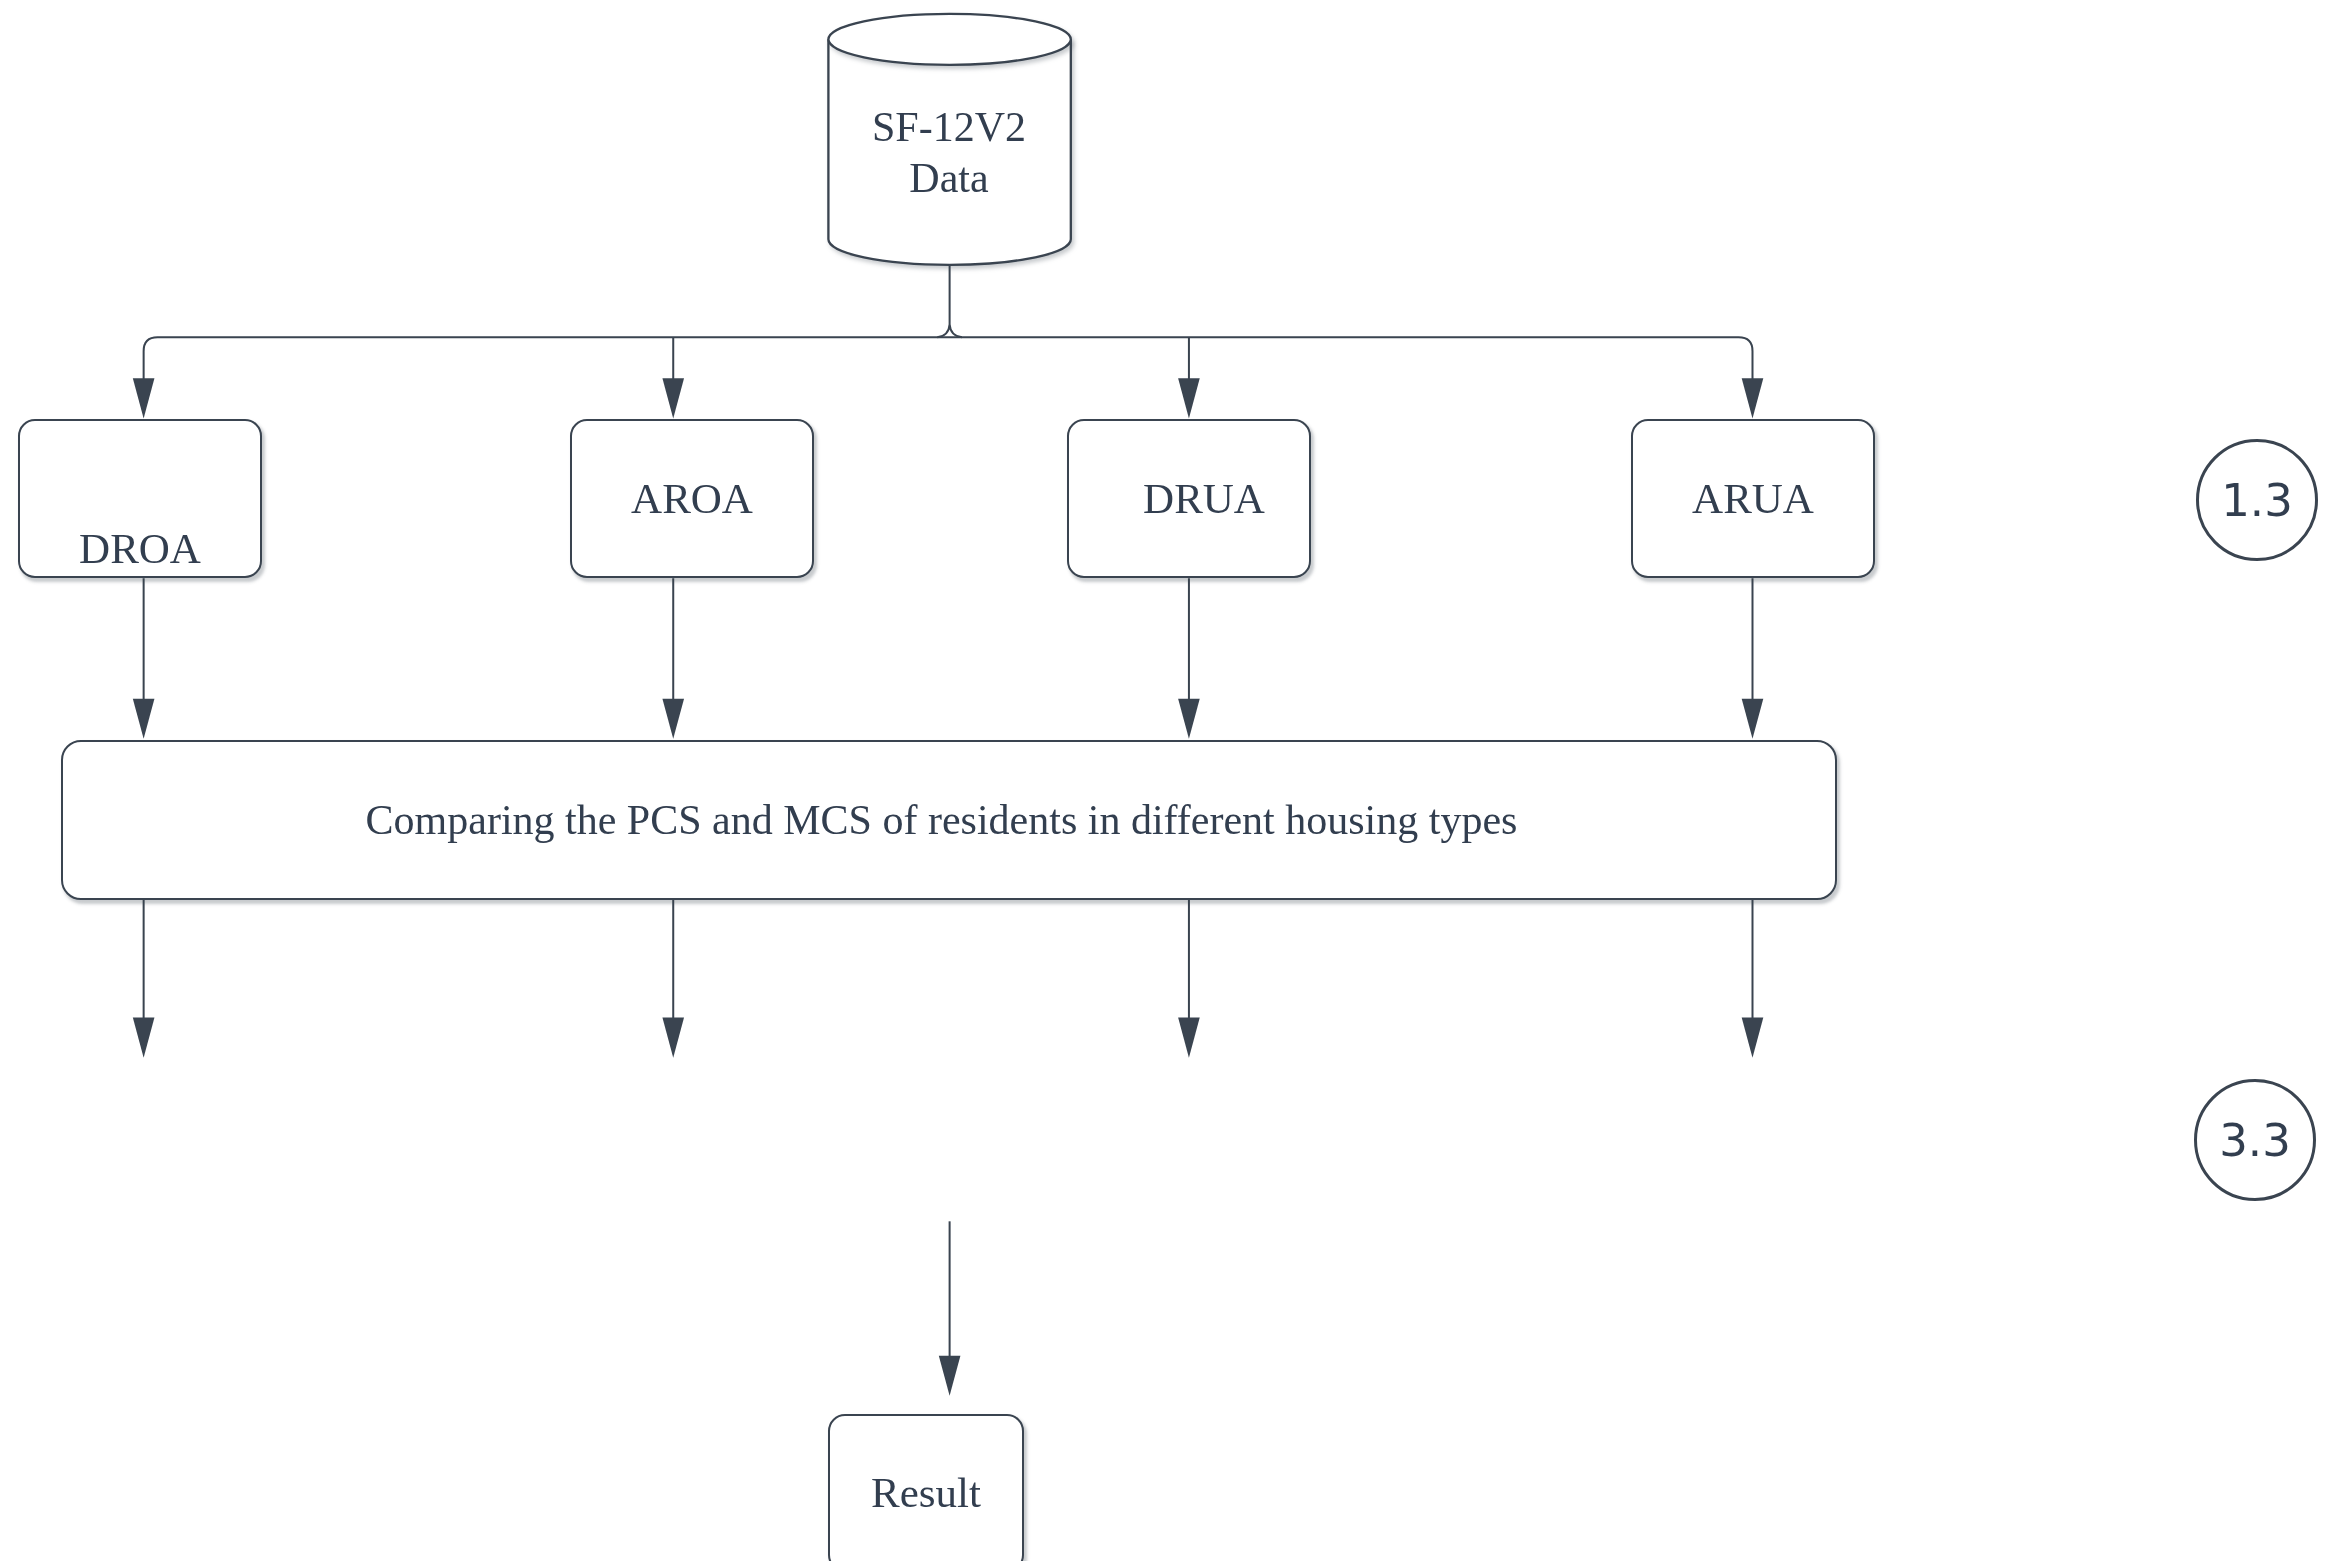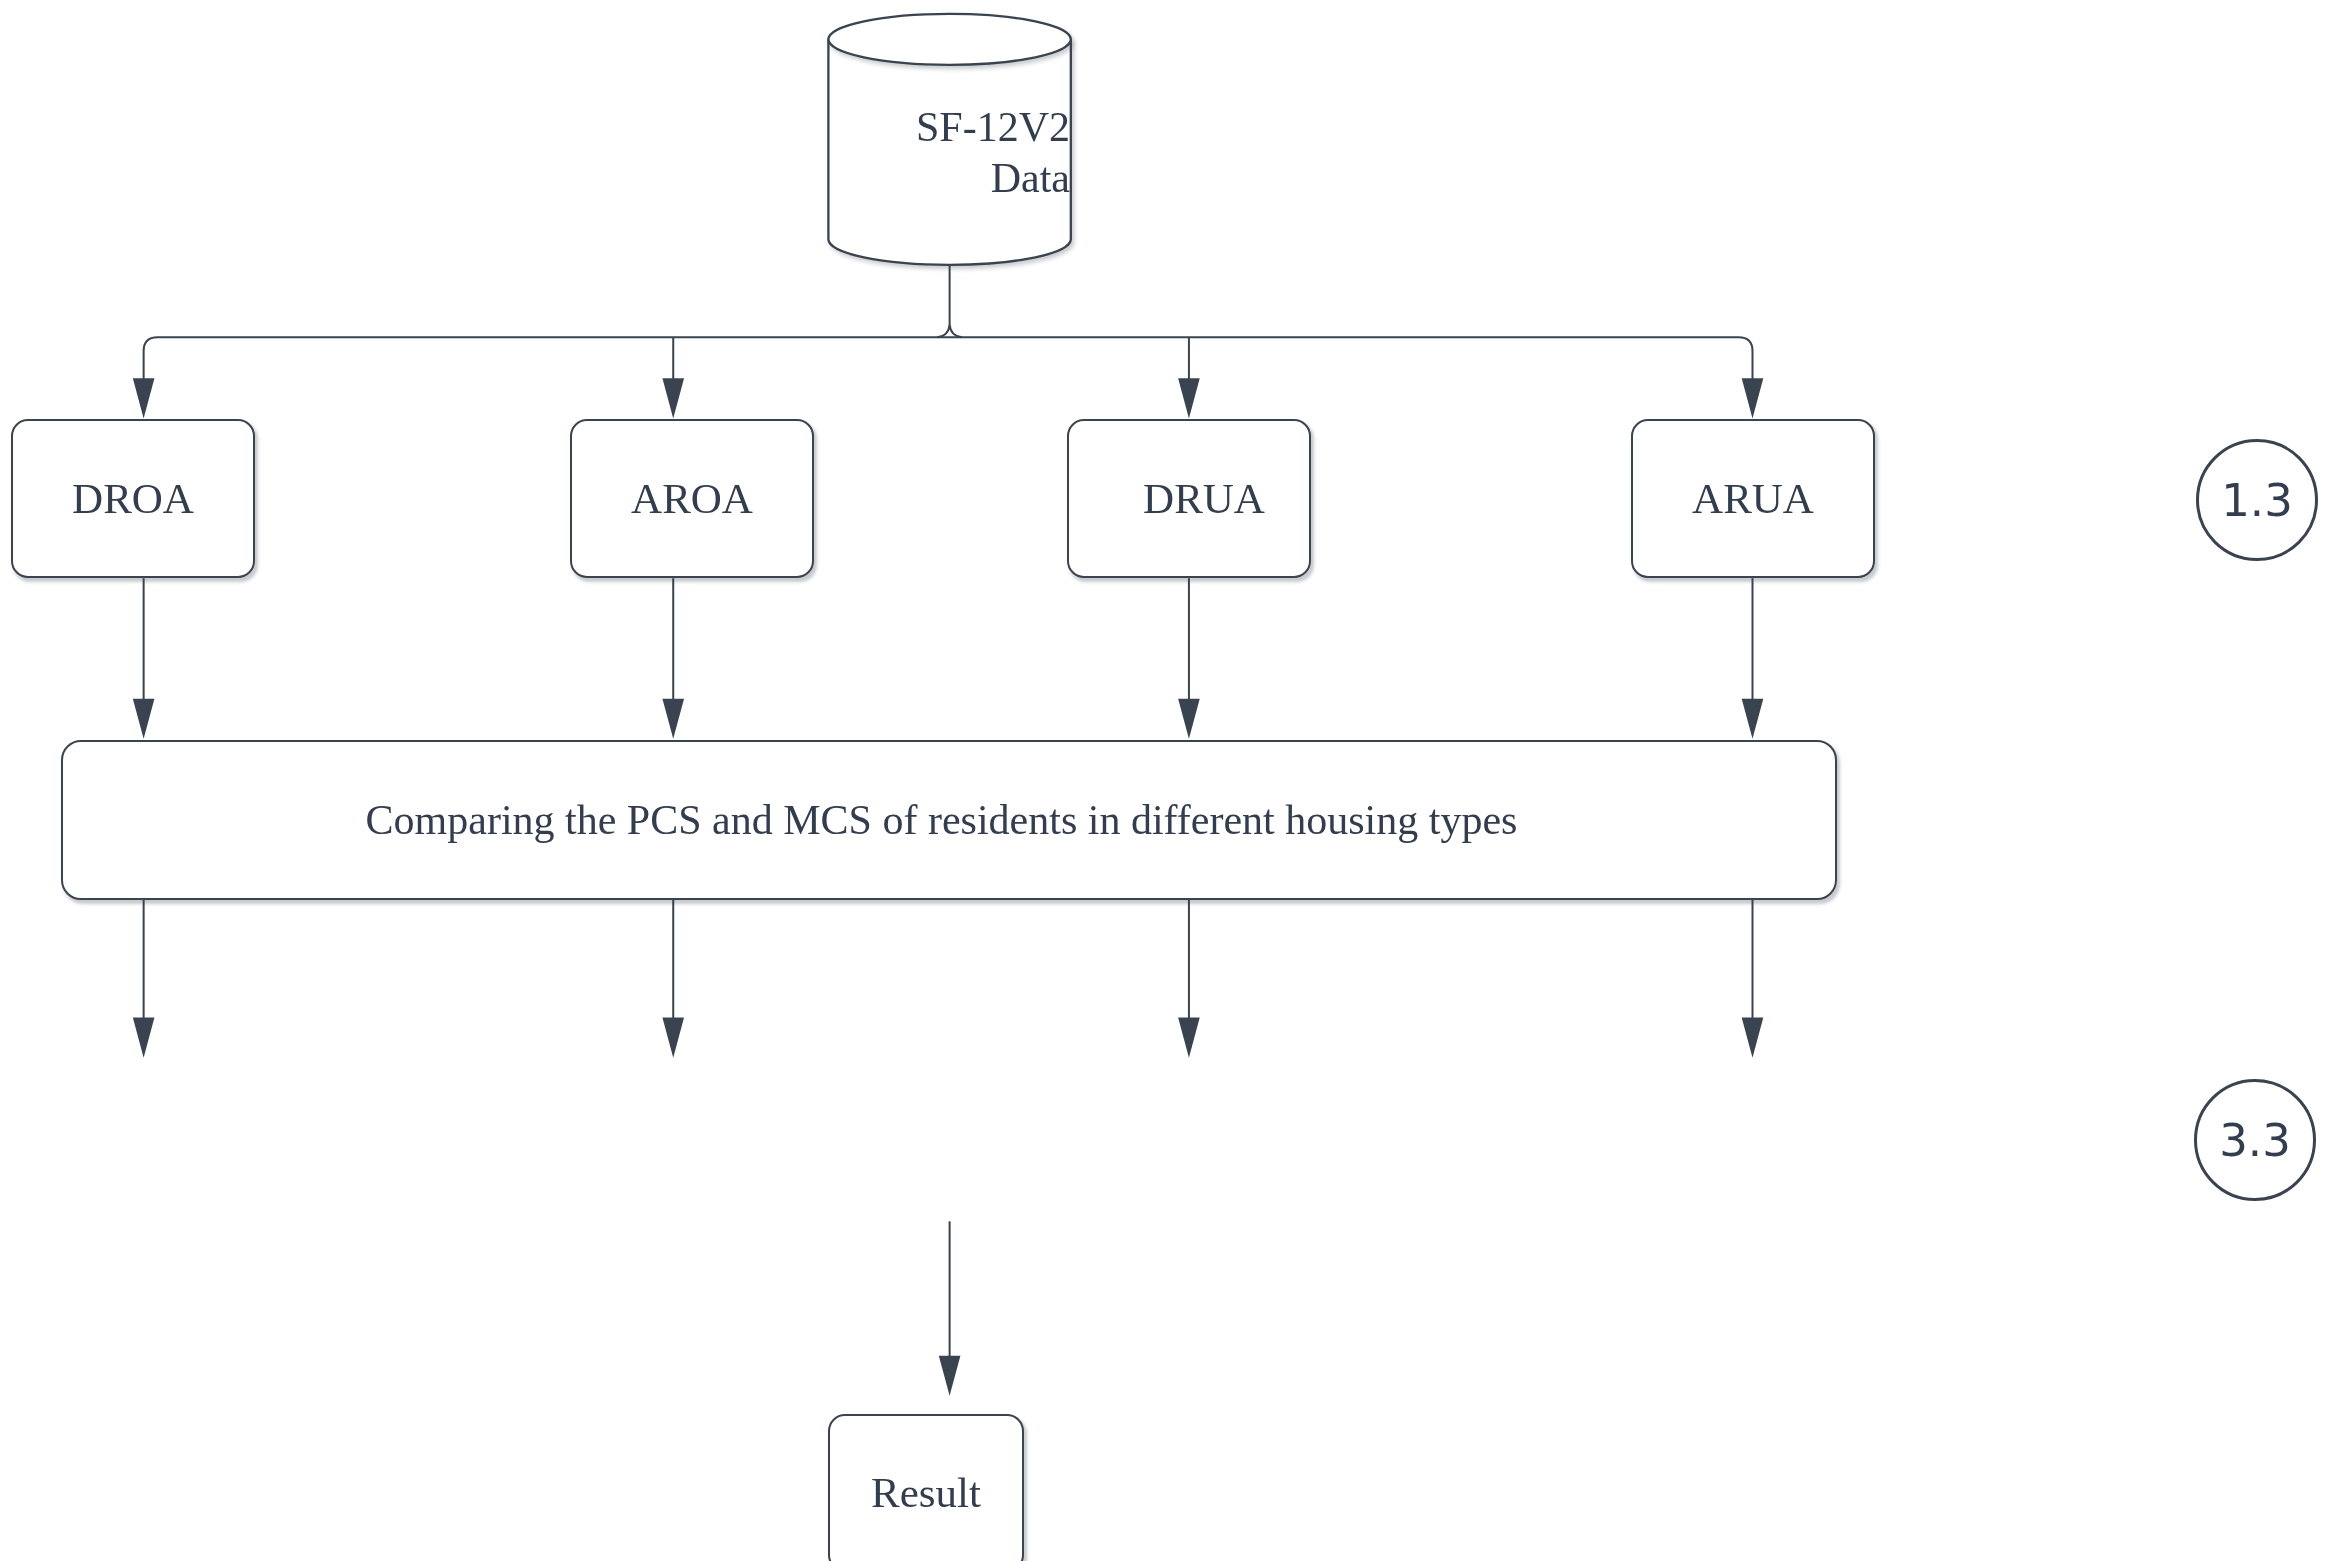--- a/index.html
+++ b/index.html
@@ -23,21 +23,21 @@
     position:absolute;background:#fff;border:2.3px solid var(--stroke);
     display:flex;align-items:center;justify-content:center;text-align:center;
     font-size:43px;line-height:1.25;color:var(--text);
     box-shadow:2.3px 3.1px 3.1px rgba(58,68,80,0.28);
   }
   .branch-node{width:244px;height:159px;top:419px;border-radius:17px;}
   .process-node{left:61px;width:1776px;border-radius:20px;font-size:42px;padding:0 46px;}
   .result-node{left:828px;top:1398px;width:196px;height:158px;border-radius:17px;margin-top:16px;}
   .db-label{
     position:absolute;left:828px;top:102px;width:242px;
-    text-align:right;font-size:42px;line-height:51px;color:var(--text);
+    text-align:center;font-size:42px;line-height:51px;color:var(--text);
   }
   .badge{
     position:absolute;width:122px;height:122px;border-radius:50%;
     border:3.1px solid var(--stroke);background:#fff;
     display:flex;align-items:center;justify-content:center;
     font-family:"DejaVu Sans","Liberation Sans",sans-serif;
     font-size:45px;color:var(--text);
   }
 </style>
 </head>
@@ -81,21 +81,21 @@
 
     <path class="line" d="M1230 1582 V1758"></path>
     <polygon class="arrowhead" points="1216,1756 1244,1756 1230,1808"></polygon>
   </svg>
 
   <div class="db-label">
     <div>SF-12V2</div>
     <div>Data</div>
   </div>
 
-  <div class="node branch-node" style="left:11px;">
+  <div class="node branch-node" style="left:18px;align-items:flex-end;">
     <span>DROA</span>
   </div>
   <div class="node branch-node" style="left:551px;margin-left:19px;">
     <span>AROA</span>
   </div>
   <div class="node branch-node" style="left:1067px;padding-left:30px;">
     <span>DRUA</span>
   </div>
   <div class="node branch-node" style="left:1631px;">
     <span>ARUA</span>

